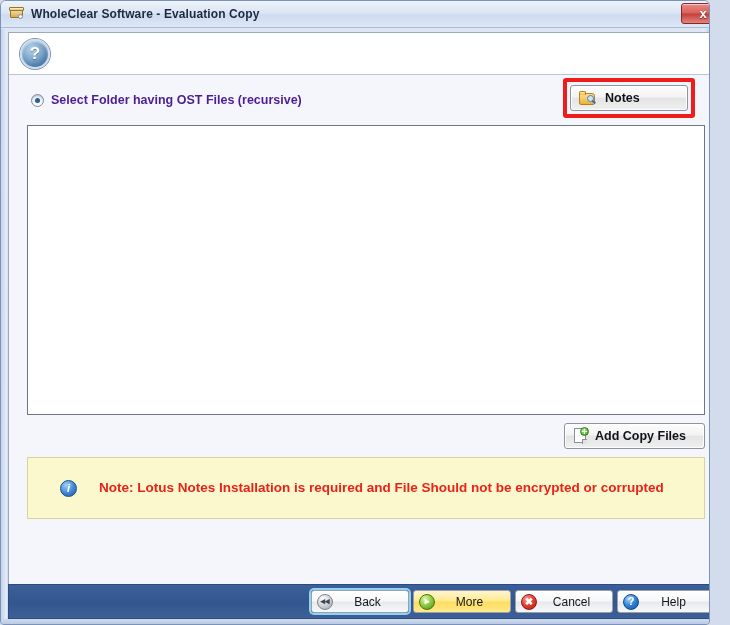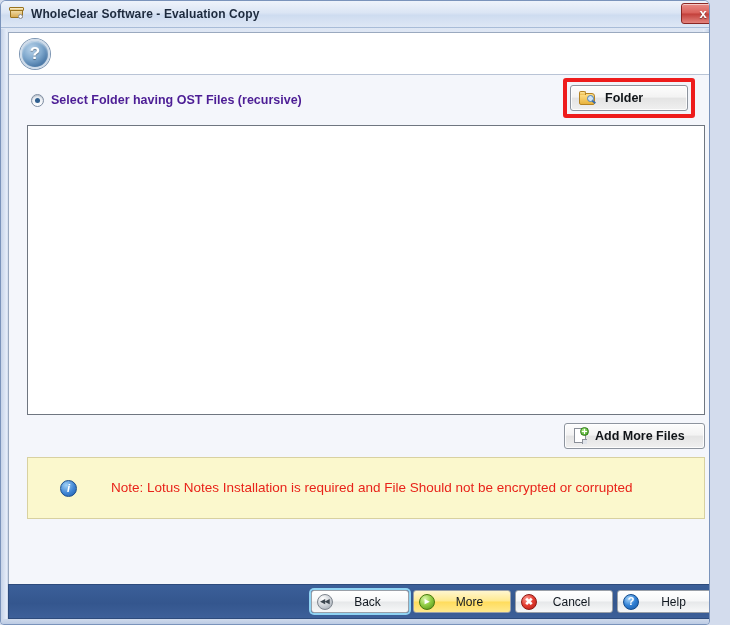--- a/index.html
+++ b/index.html
@@ -225,21 +225,21 @@
     width: 17px; height: 17px; border-radius: 50%; flex: none;
     margin-right: 22px; margin-left: 18px;
     background: radial-gradient(circle at 35% 28%, #9fd0f5 0%, #3f85d4 55%, #1f5ca8 100%);
     border: 1px solid #1b4d8c;
     display: flex; align-items: center; justify-content: center;
   }
   .info-ico span {
     color: #fff; font-size: 11px; font-weight: bold; font-style: italic; line-height: 1;
   }
   .note-text {
-    color: #e8231a; font-size: 13.5px; font-weight: normal; line-height: 1.35; margin-left: 12px;
+    color: #e8231a; font-size: 13.5px; font-weight: bold; line-height: 1.35;
   }
 
   
   .bottombar {
     position: absolute; left: 7px; top: 583px;
     width: 716px; height: 35px;
     background: linear-gradient(to bottom, #3b5f99 0%, #34568e 55%, #3d6099 100%);
     display: flex; align-items: center; justify-content: flex-end;
     padding-right: 8px;
     border: 1px solid #2d4b7c;
@@ -342,37 +342,37 @@
 
 
       <div class="browse-highlight">
         <div class="btn-std browse-btn">
           <div class="folder-ico">
             <div class="back"></div>
               <div class="tab"></div>
               <div class="glass"></div>
               <div class="handle"></div>
           </div>
-          <span>Folder</span>
+          <span>Notes</span>
         </div>
       </div>
     </div>
 
     <div class="list-wrap">
       <div class="file-list"></div>
     </div>
 
     <div class="addmore-row">
       <div class="btn-std addmore-btn">
         <div class="file-ico">
           <div class="page"></div>
             <div class="fold"></div>
             <div class="plus"></div>
         </div>
-        <span>Add More Files</span>
+        <span>Add Copy Files</span>
       </div>
     </div>
 
     <div class="note-wrap">
       <div class="note">
         <div class="info-ico">
           <span>i</span>
         </div>
         <div class="note-text">Note: Lotus Notes Installation is required and File Should not be encrypted or corrupted</div>
       </div>

